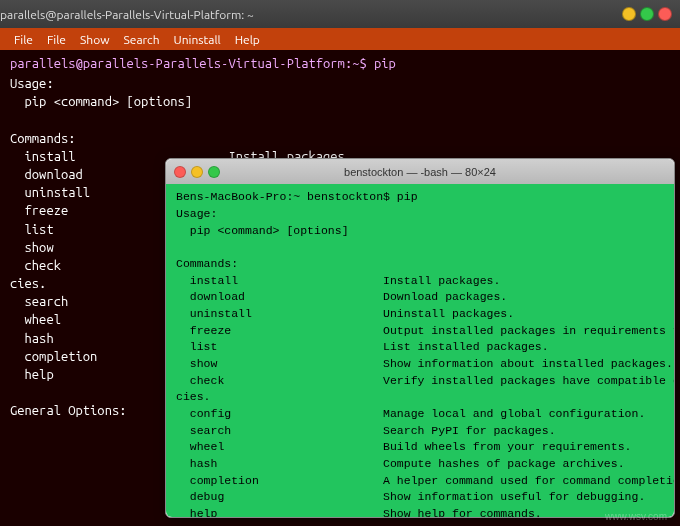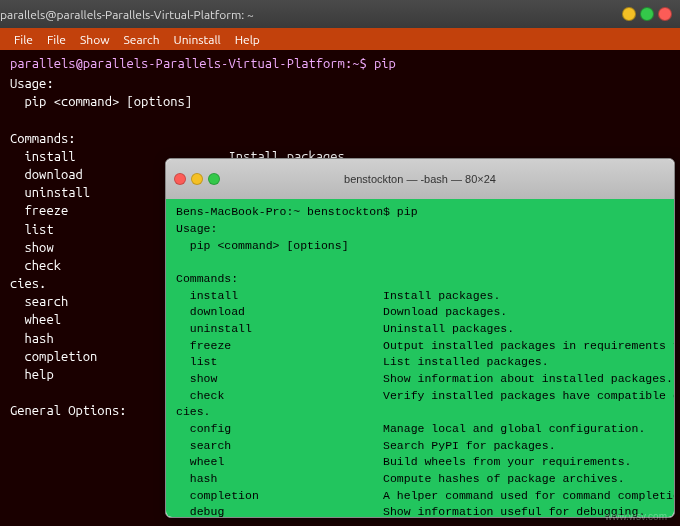--- a/index.html
+++ b/index.html
@@ -97,21 +97,21 @@
       background: #fff;
       border: 1px solid #888;
       border-radius: 6px;
       display: flex;
       flex-direction: column;
       box-shadow: 2px 2px 12px rgba(0,0,0,0.5);
     }
 
     .sec-titlebar {
       background: linear-gradient(to bottom, #d0d0d0, #b8b8b8);
-      height: 40px;
+      height: 25px;
       border-radius: 6px 6px 0 0;
       display: flex;
       align-items: center;
       justify-content: center;
       position: relative;
     }
 
     .sec-titlebar-title {
       font-size: 11px;
       color: #333;

